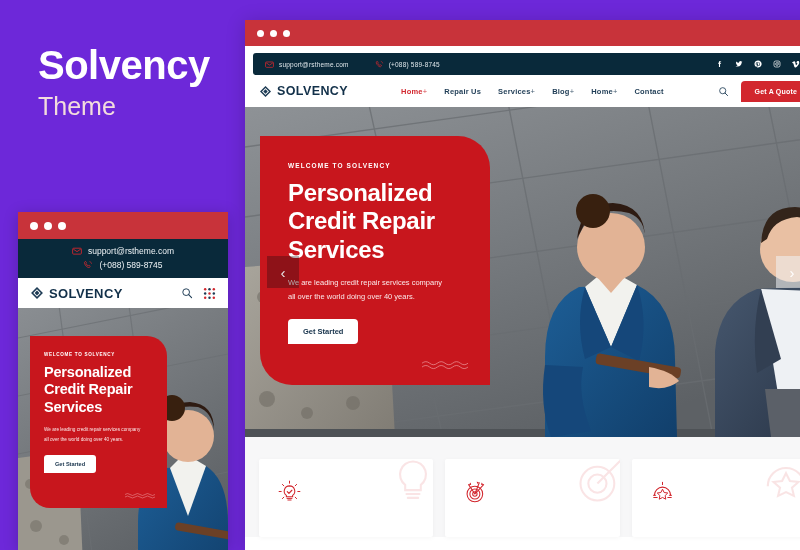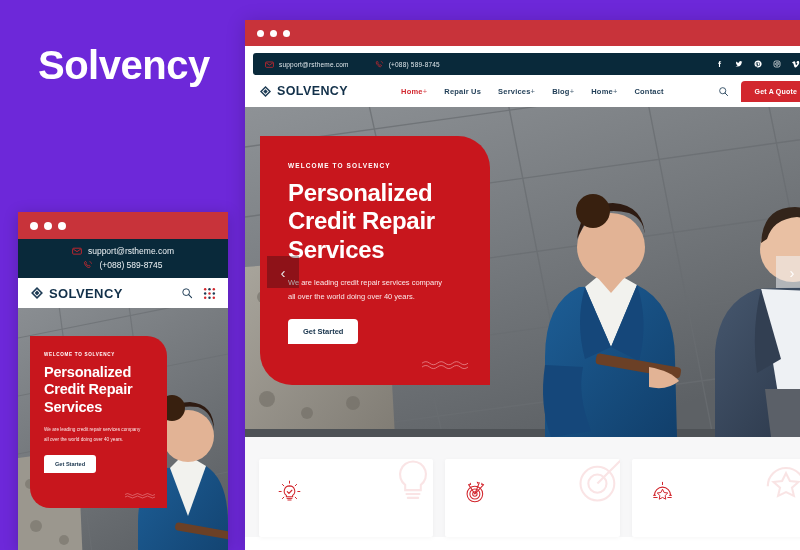--- a/index.html
+++ b/index.html
@@ -169,20 +169,21 @@
   }
   .m-wave { position: absolute; right: 12px; bottom: 8px; width: 30px; height: 8px; }
 </style>
 </head>
 <body>
 
 <div id="root">
 
   <div class="promo">
     <div class="promo-title">Solvency</div>
+    <div class="promo-sub">Theme</div>
   </div>
 
   <div class="browser">
     <div class="browser-bar">
       <span class="dot"></span>
       <span class="dot"></span>
       <span class="dot"></span>
     </div>
 
     <div class="site">

